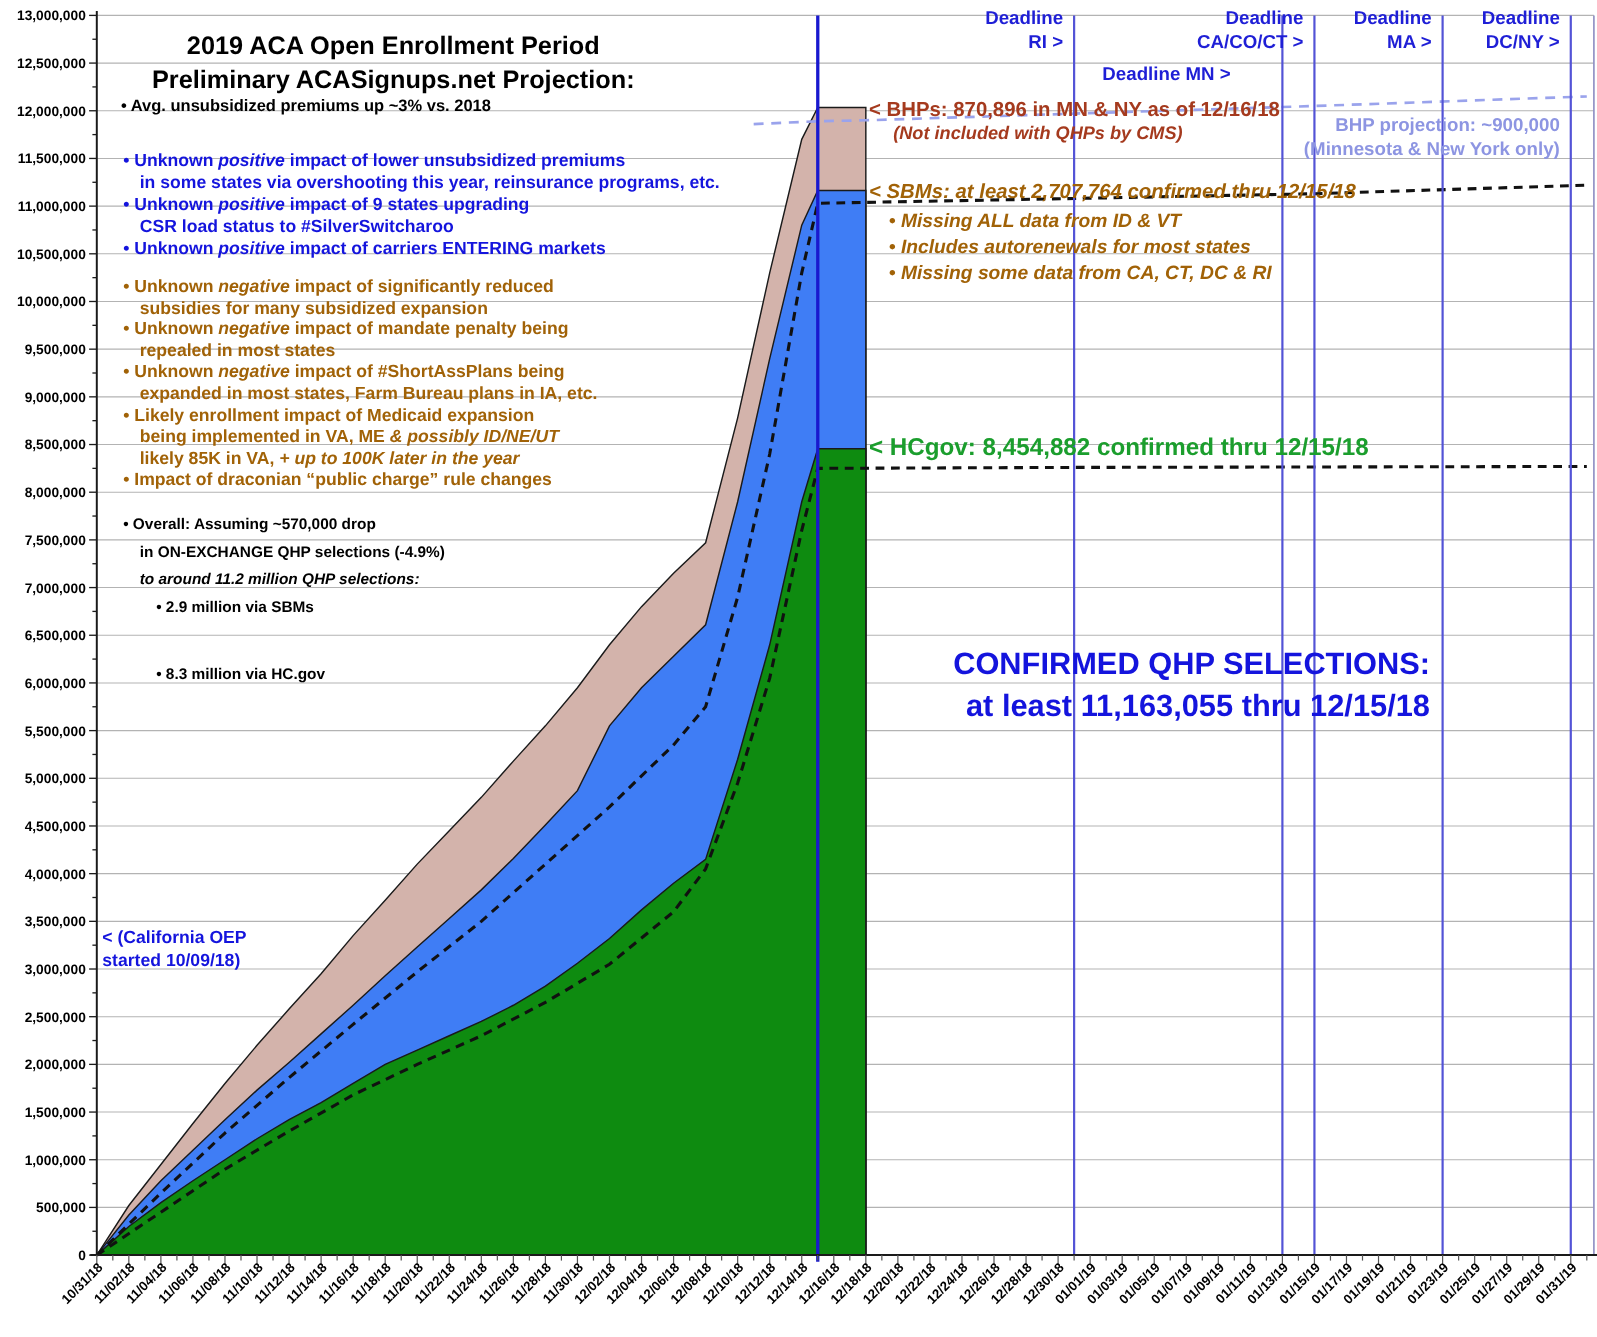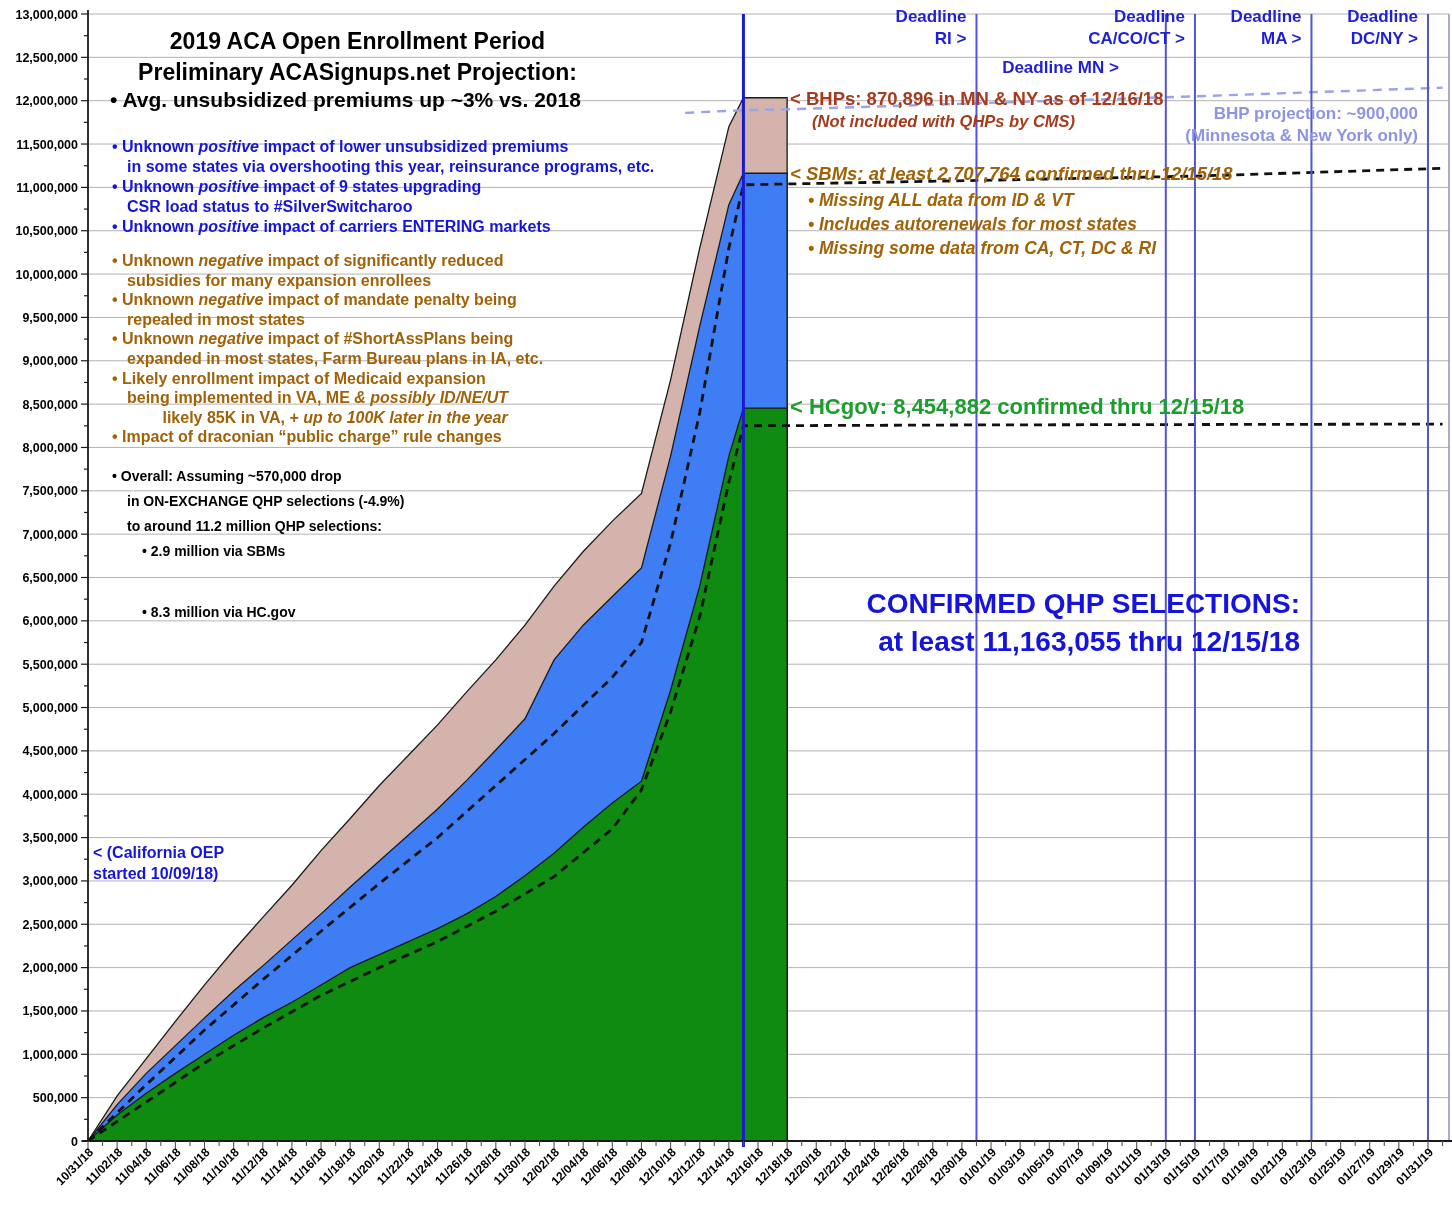--- a/index.html
+++ b/index.html
@@ -3,21 +3,21 @@
 <meta charset="utf-8">
 <style>
   html,body{margin:0;padding:0;background:#ffffff;}
   #stage{
     position:relative;width:1452px;height:1215px;background:#ffffff;overflow:hidden;
     font-family:"Liberation Sans",sans-serif;
   }
   #chart-svg{position:absolute;left:0;top:0;}
   .abs{position:absolute;}
   .title-block{left:100px;top:26px;width:515px;text-align:center;color:#000;font-weight:bold;font-size:23px;line-height:31px;}
-  .intro-bullet{left:110px;top:88px;color:#000;font-weight:bold;font-size:21px;}
+  .intro-bullet{left:110px;top:88px;color:#000;font-weight:bold;font-size:15px;}
   .blue-bullets{left:112px;top:137px;color:#1414dd;font-weight:bold;font-size:16px;line-height:20px;}
   .red-bullets{left:112px;top:251px;color:#a16207;font-weight:bold;font-size:16px;line-height:19.6px;}
   .overall-bullets{left:112px;top:464px;color:#000;font-weight:bold;font-size:14px;line-height:25px;}
   .bhps-note{left:790px;top:88px;color:#a53a1e;font-weight:bold;font-size:18.5px;}
   .bhps-note .sub{font-style:italic;font-size:16.5px;padding-left:22px;padding-top:2px;}
   .sbms-note{left:790px;top:163px;color:#a16207;font-weight:bold;font-size:18.5px;font-style:italic;}
   .sbms-note .b-lines{font-size:17.5px;line-height:24px;padding-left:18px;padding-top:3px;}
   .hcgov-note{left:790px;top:394px;color:#1b9e2d;font-weight:bold;font-size:22px;}
   .confirmed-block{left:820px;top:585px;width:480px;text-align:right;color:#1414dd;font-weight:bold;font-size:28px;line-height:38px;}
   .bhp-proj{right:34px;top:103px;text-align:right;color:#8d95e2;font-weight:bold;font-size:17px;line-height:22px;}
@@ -321,35 +321,35 @@
   <div class="abs blue-bullets">
       <div><span>• Unknown </span><span style="font-style: italic;">positive</span><span> impact of lower unsubsidized premiums</span></div>
       <div style="padding-left: 15px;"><span>in some states via overshooting this year, reinsurance programs, etc.</span></div>
       <div><span>• Unknown </span><span style="font-style: italic;">positive</span><span> impact of 9 states upgrading</span></div>
       <div style="padding-left: 15px;"><span>CSR load status to #SilverSwitcharoo</span></div>
       <div><span>• Unknown </span><span style="font-style: italic;">positive</span><span> impact of carriers ENTERING markets</span></div>
     </div>
 
   <div class="abs red-bullets">
       <div><span>• Unknown </span><span style="font-style: italic;">negative</span><span> impact of significantly reduced</span></div>
-      <div style="padding-left: 15px;"><span>subsidies for many expansion enrollees</span></div>
+      <div style="padding-left: 15px;"><span>subsidies for many subsidized expansion</span></div>
       <div><span>• Unknown </span><span style="font-style: italic;">negative</span><span> impact of mandate penalty being</span></div>
       <div style="padding-left: 15px;"><span>repealed in most states</span></div>
       <div><span>• Unknown </span><span style="font-style: italic;">negative</span><span> impact of #ShortAssPlans being</span></div>
       <div style="padding-left: 15px;"><span>expanded in most states, Farm Bureau plans in IA, etc.</span></div>
       <div><span>• Likely enrollment impact of Medicaid expansion</span></div>
       <div style="padding-left: 15px;"><span>being implemented in VA, ME </span><span style="font-style: italic;">&amp; possibly ID/NE/UT</span></div>
-      <div style="padding-left: 15px; text-align: center;"><span>likely 85K in VA, </span><span style="font-style: italic;">+ up to 100K later in the year</span></div>
+      <div style="padding-left: 15px;"><span>likely 85K in VA, </span><span style="font-style: italic;">+ up to 100K later in the year</span></div>
       <div><span>• Impact of draconian “public charge” rule changes</span></div>
     </div>
 
   <div class="abs overall-bullets">
       <div><span>• Overall: Assuming ~570,000 drop</span></div>
       <div style="padding-left: 15px;"><span>in ON-EXCHANGE QHP selections (-4.9%)</span></div>
-      <div style="padding-left: 15px;"><span>to around 11.2 million QHP selections:</span></div>
+      <div style="padding-left: 15px; font-style: italic;"><span>to around 11.2 million QHP selections:</span></div>
       <div style="padding-left: 30px;"><span>• 2.9 million via SBMs</span></div>
       <div style="padding-left: 30px; margin-top: 36px;"><span>• 8.3 million via HC.gov</span></div>
     </div>
 
   <div class="abs bhps-note">
     <div>&lt; BHPs: 870,896 in MN &amp; NY as of 12/16/18</div>
     <div class="sub">(Not included with QHPs by CMS)</div>
   </div>
 
   <div class="abs sbms-note">

